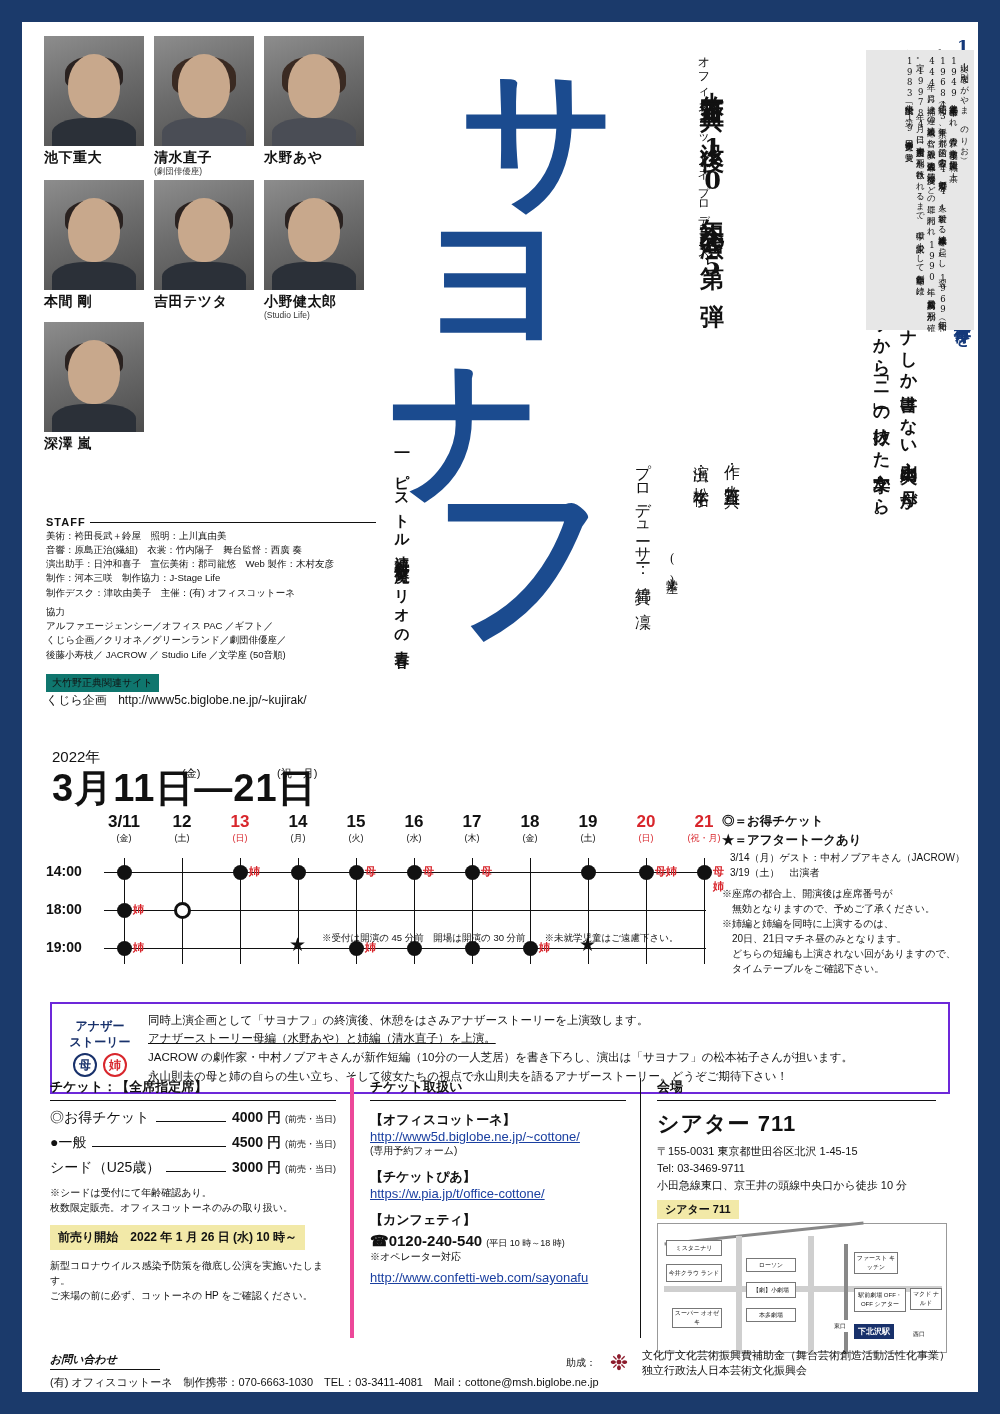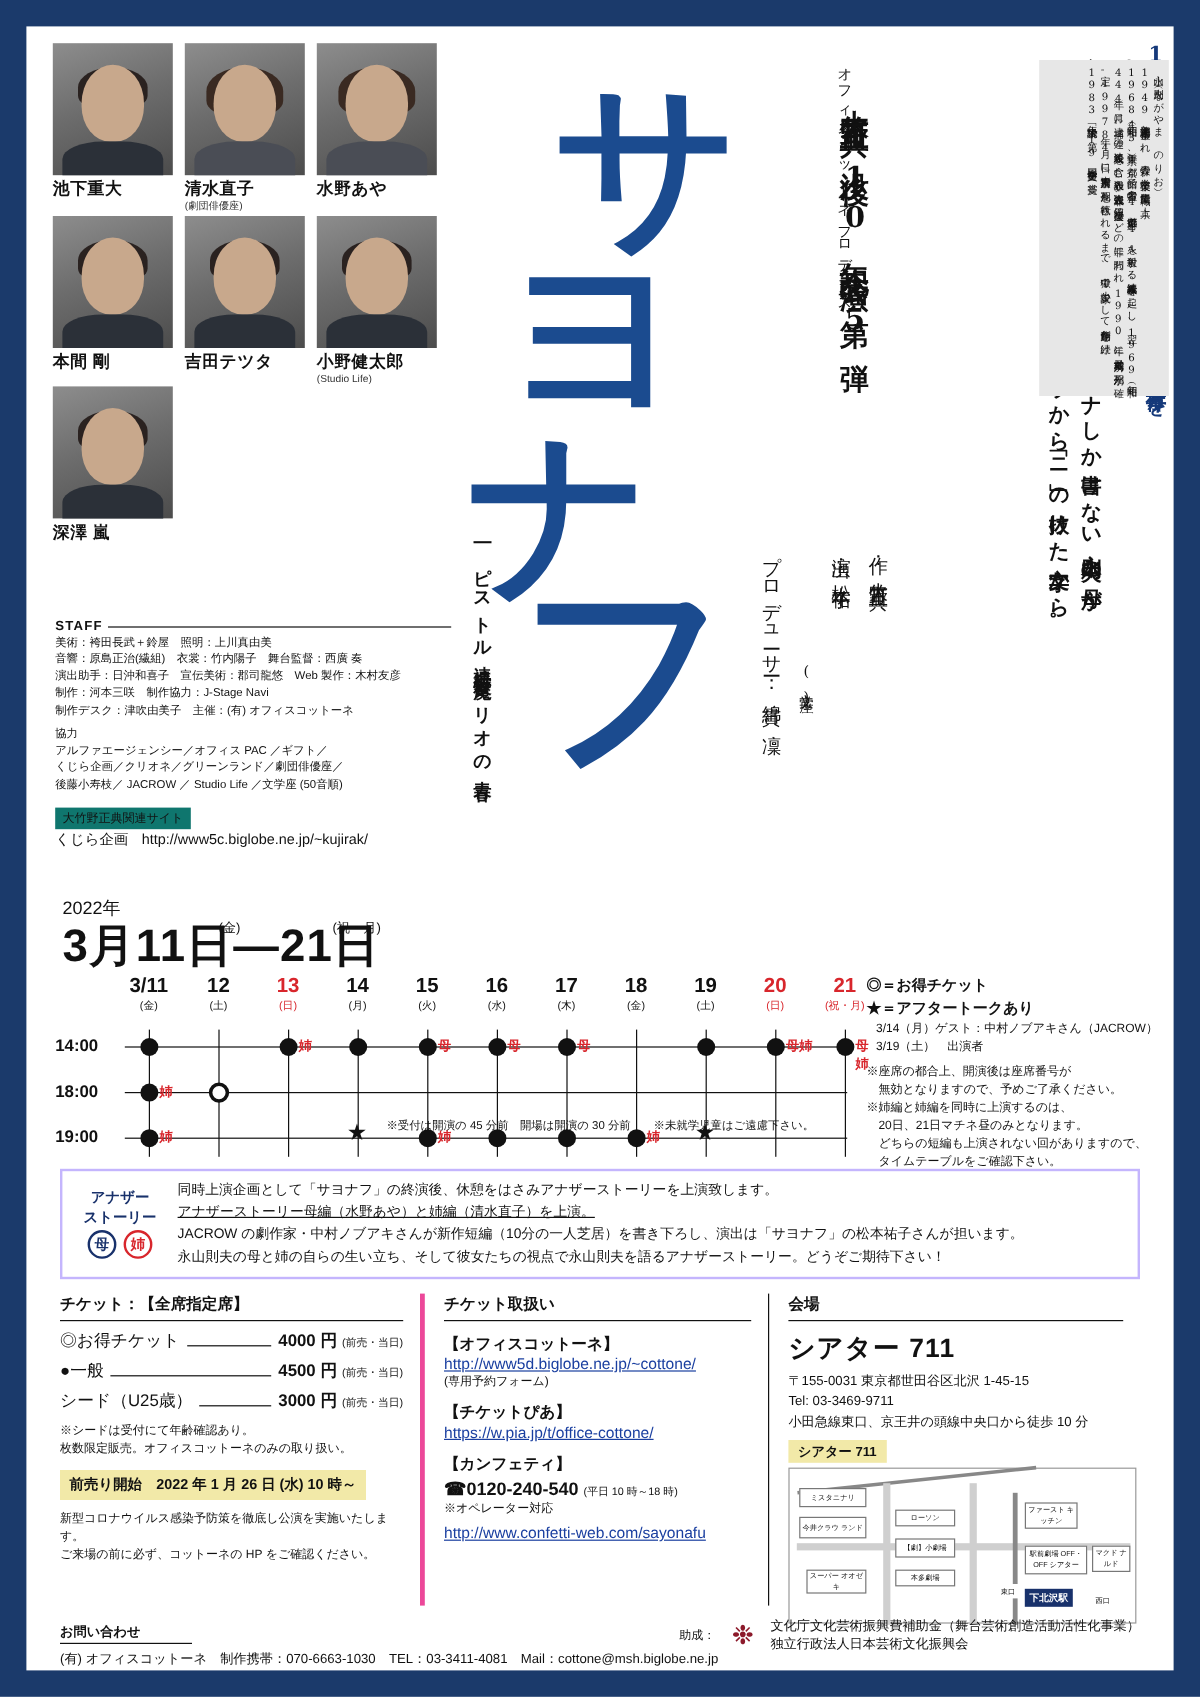--- a/index.html
+++ b/index.html
@@ -157,22 +157,22 @@
   }
   .sched-note { position:absolute; left:300px; top:910px; font-size:9.5px; }
 
   
   .legend { position:absolute; left:700px; top:790px; width:250px; font-size:10px; line-height:1.5; }
   .legend .big { font-size:12.5px; font-weight:bold; }
   .legend .ind { margin-left:8px; }
 
   
   .another {
-    position:absolute; left:28px; top:952px; width:900px; height:92px;
-    border:2px solid #c4b5fd;
+    position:absolute; left:28px; top:980px; width:900px; height:92px;
+    border:2px solid #6d28d9;
     display:flex; align-items:center;
   }
   .another-badge { width:96px; text-align:center; }
   .ab-title { color:#18316b; font-size:12px; font-weight:bold; line-height:1.3; }
   .ab-circles { display:flex; gap:6px; justify-content:center; margin-top:3px; }
   .circ { width:24px; height:24px; border-radius:50%; border:2px solid #18316b; color:#18316b;
           font-size:12px; font-weight:bold; display:flex; align-items:center; justify-content:center; }
   .circ.r { border-color:#d8262c; color:#d8262c; }
   .another-body { flex:1; font-size:11.5px; line-height:1.62; padding-right:8px;}
   .u { text-decoration:underline; }
@@ -203,21 +203,21 @@
 
   
   .map { position:relative; width:290px; height:130px; background:#fff; border:1px solid #999; margin-top:4px; }
   .mroad { position:absolute; background:#cfcfcf; }
   .mblk { position:absolute; border:1px solid #777; font-size:6px; display:flex; align-items:center; justify-content:center; text-align:center; background:#fff;}
   .mstation { position:absolute; background:#18316b; color:#fff; font-size:8px; font-weight:bold; padding:2px 4px; }
   .mrail { position:absolute; background:#888; }
 
   
   .footer { position:absolute; left:28px; top:1330px; width:900px; }
-  .f-h { font-size:11px; font-weight:bold; border-bottom:1px solid #111; padding-bottom:2px; width:110px;}
+  .f-h { font-size:11px; font-weight:bold; border-bottom:1px solid #111; padding-bottom:2px; width:110px;font-style:italic;}
   .f-line { font-size:11px; margin-top:5px; }
   .support { position:absolute; right:0; top:-4px; display:flex; align-items:center; gap:8px;justify-content:flex-end; }
   .support .lbl { font-size:10px; }
   .sup-mark { width:30px; height:30px; color:#8c1a2b; font-size:22px; text-align:center; line-height:30px;}
   .sup-txt { font-size:11px; line-height:1.4; }
 </style>
 </head>
 <body>
 
 <div class="page">
@@ -295,21 +295,21 @@
   </div>
 
   <div class="staff">
     <div class="staff-title">
       <span>STAFF</span>
       <span class="rule"></span>
     </div>
     <p>美術：袴田長武＋鈴屋　照明：上川真由美</p>
     <p>音響：原島正治(繊組)　衣裳：竹内陽子　舞台監督：西廣 奏</p>
     <p>演出助手：日沖和喜子　宣伝美術：郡司龍悠　Web 製作：木村友彦</p>
-    <p>制作：河本三咲　制作協力：J-Stage Navi</p>
+    <p>制作：河本三咲　制作協力：J-Stage Life</p>
     <p>制作デスク：津吹由美子　主催：(有) オフィスコットーネ</p>
     <p class="blk">協力</p>
     <p>アルファエージェンシー／オフィス PAC ／ギフト／</p>
     <p>くじら企画／クリオネ／グリーンランド／劇団俳優座／</p>
     <p>後藤小寿枝／ JACROW ／ Studio Life ／文学座 (50音順)</p>
   </div>
 
   <div class="site-box">
     <span class="site-label">大竹野正典関連サイト</span>
     <div class="site-line">

